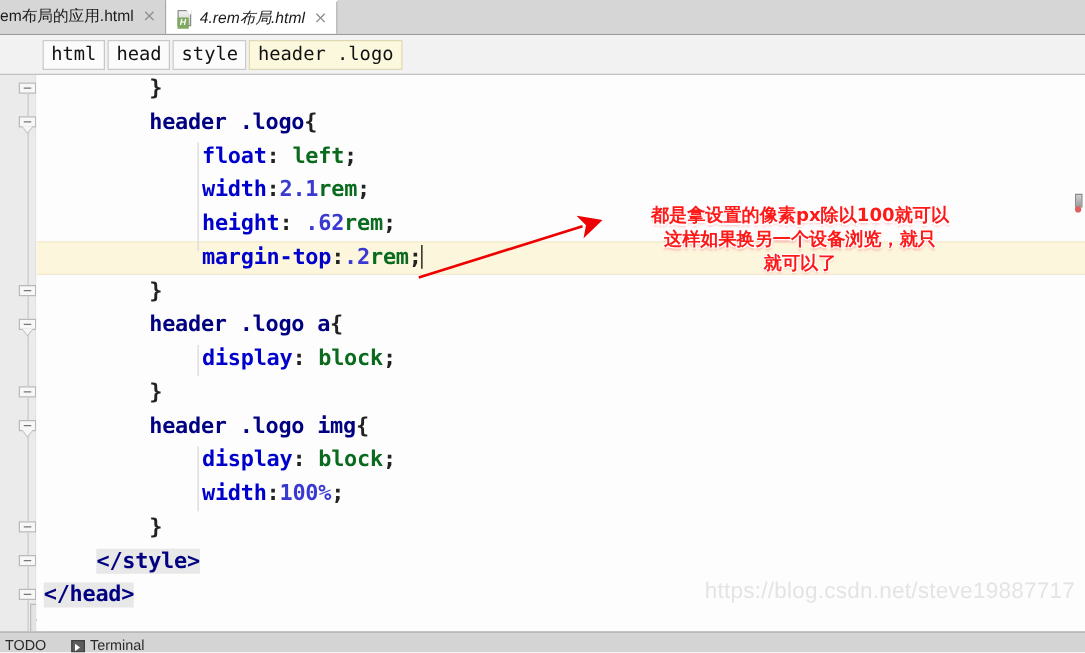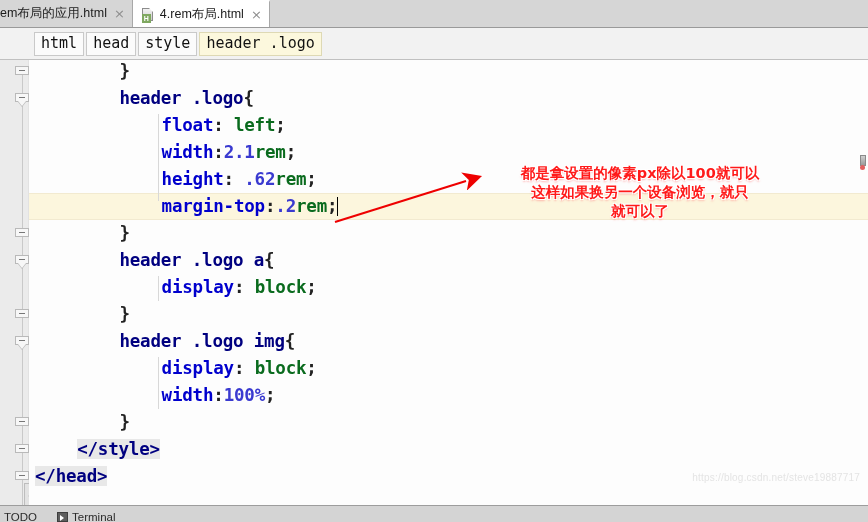--- a/index.html
+++ b/index.html
@@ -45,20 +45,21 @@
     color: #1b1b1b;
     border-right: 1px solid #a8a8a8;
     background: #d6d6d6;
     position: relative;
     box-sizing: border-box;
     white-space: nowrap;
   }
   .tab.active {
     background: #ffffff;
     border-top: 2px solid #ffffff;
+    font-style: italic;
   }
   .tab.first {
     margin-left: -14px;
     padding-left: 14px;
   }
   .tab-label { font-size: 12.5px; letter-spacing: 0; }
   .tab-close {
     color: #8e8e8e;
     font-size: 13px;
     line-height: 10px;
@@ -275,21 +276,21 @@
     border-radius: 50%;
     background: #e06060;
   }
 
   
   .watermark {
     position: absolute;
     right: 8px;
     bottom: 22px;
     color: #e4e4e4;
-    font-size: 10px;
+    font-size: 18px;
     font-family: "Liberation Sans", sans-serif;
     letter-spacing: 0.2px;
     pointer-events: none;
     white-space: nowrap;
     margin-left: 19px;
   }
 
   
   .statusbar {
     height: 17px;

